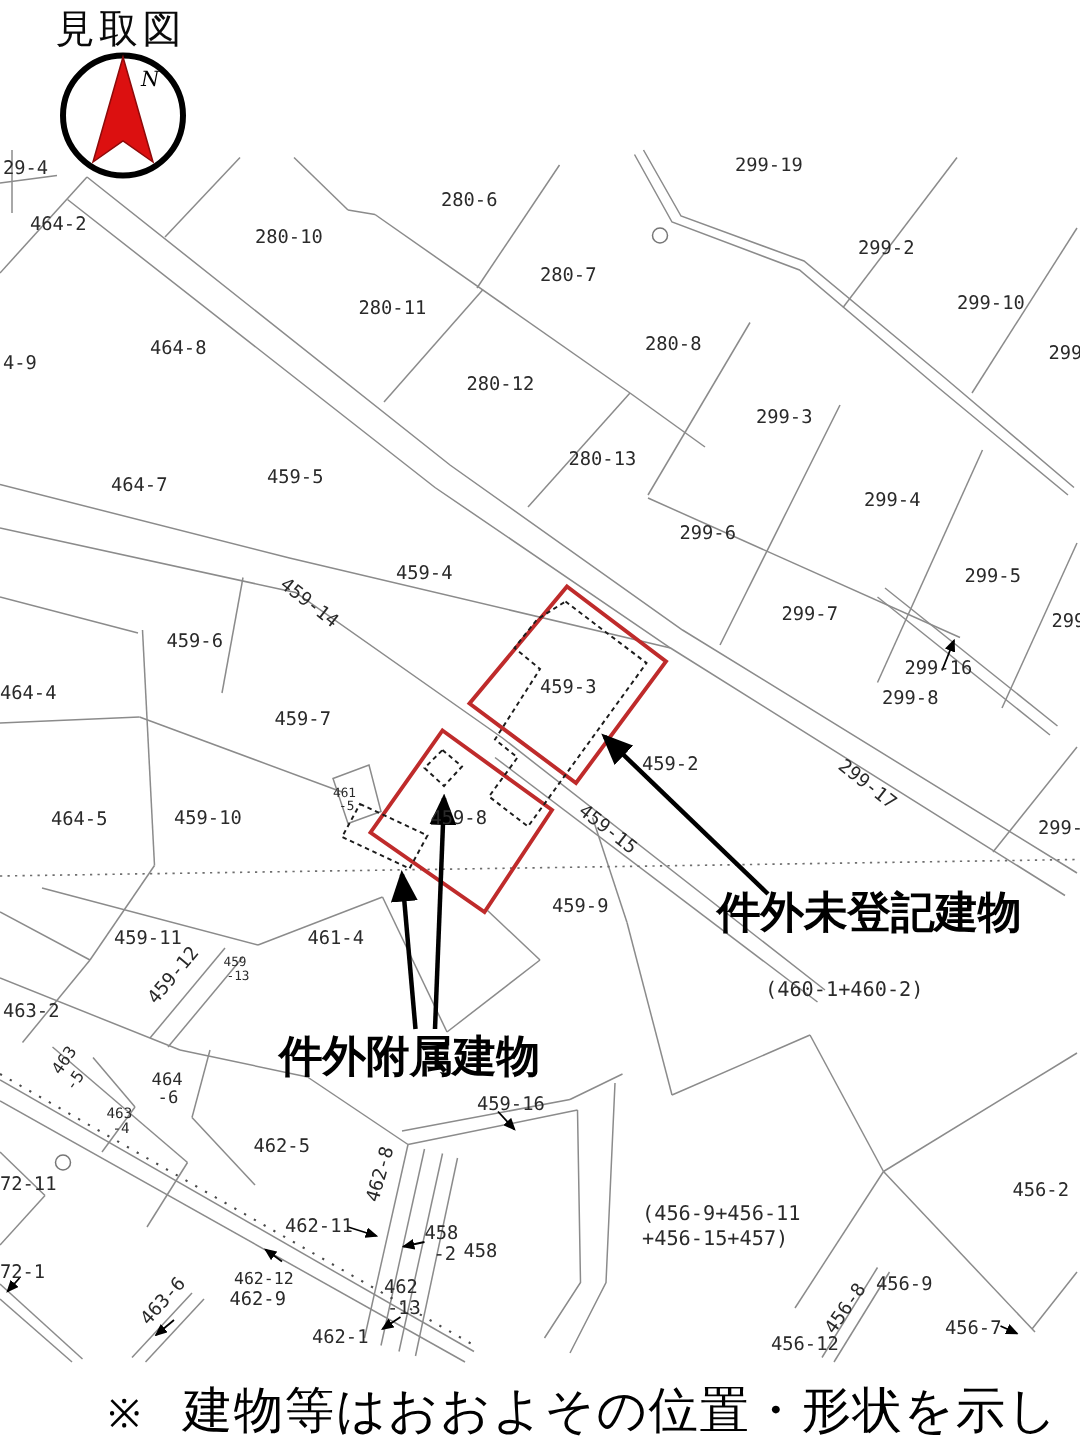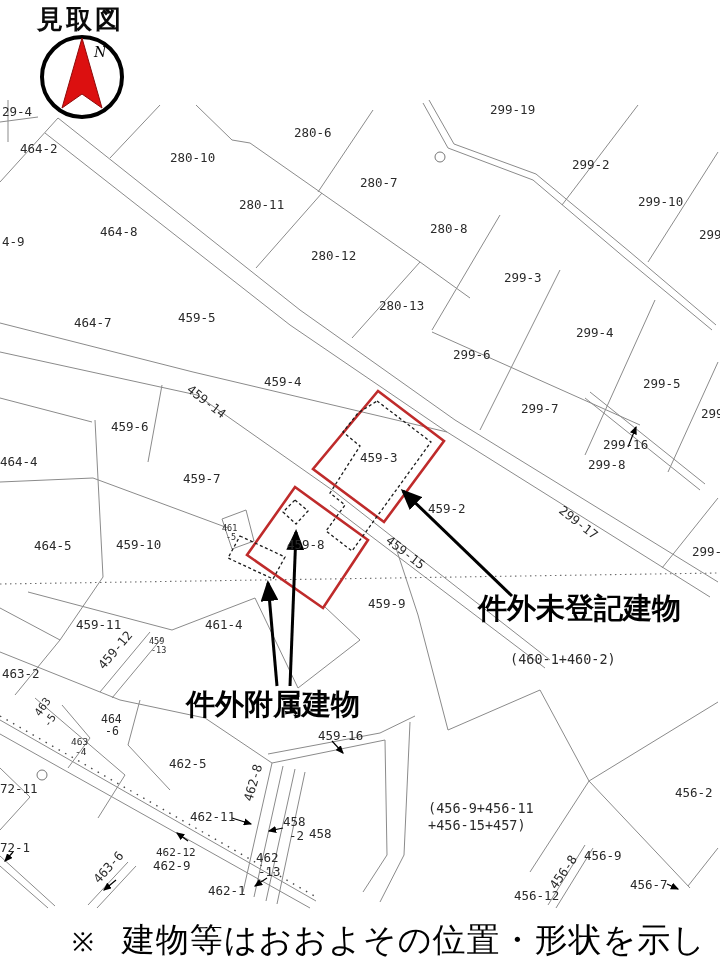--- a/index.html
+++ b/index.html
@@ -1,18 +1,18 @@
 <!DOCTYPE html>
 <html><head>
 <meta charset="utf-8">
 <style>
   html,body{margin:0;padding:0;background:#ffffff;}
   #page{position:relative;width:720px;height:963px;background:#fff;overflow:hidden;
         font-family:"DejaVu Sans","Liberation Sans",sans-serif;}
-  #map-title{position:absolute;left:37px;top:2px;font-size:26px;font-weight:bold;
+  #map-title{position:absolute;left:37px;top:2px;font-size:26px;font-weight:normal;
              color:#0a0a0a;letter-spacing:3px;}
   #map-svg{position:absolute;left:0;top:0;}
   #footer-note{position:absolute;left:0;top:918px;width:720px;display:flex;
                align-items:baseline;color:#000;
                font-family:"DejaVu Serif","Liberation Serif",serif;}
   #footer-note .marker{font-size:26px;margin-left:72px;}
   #footer-note .text{font-size:33px;margin-left:28px;letter-spacing:1px;}
 </style>
 </head>
 <body>

